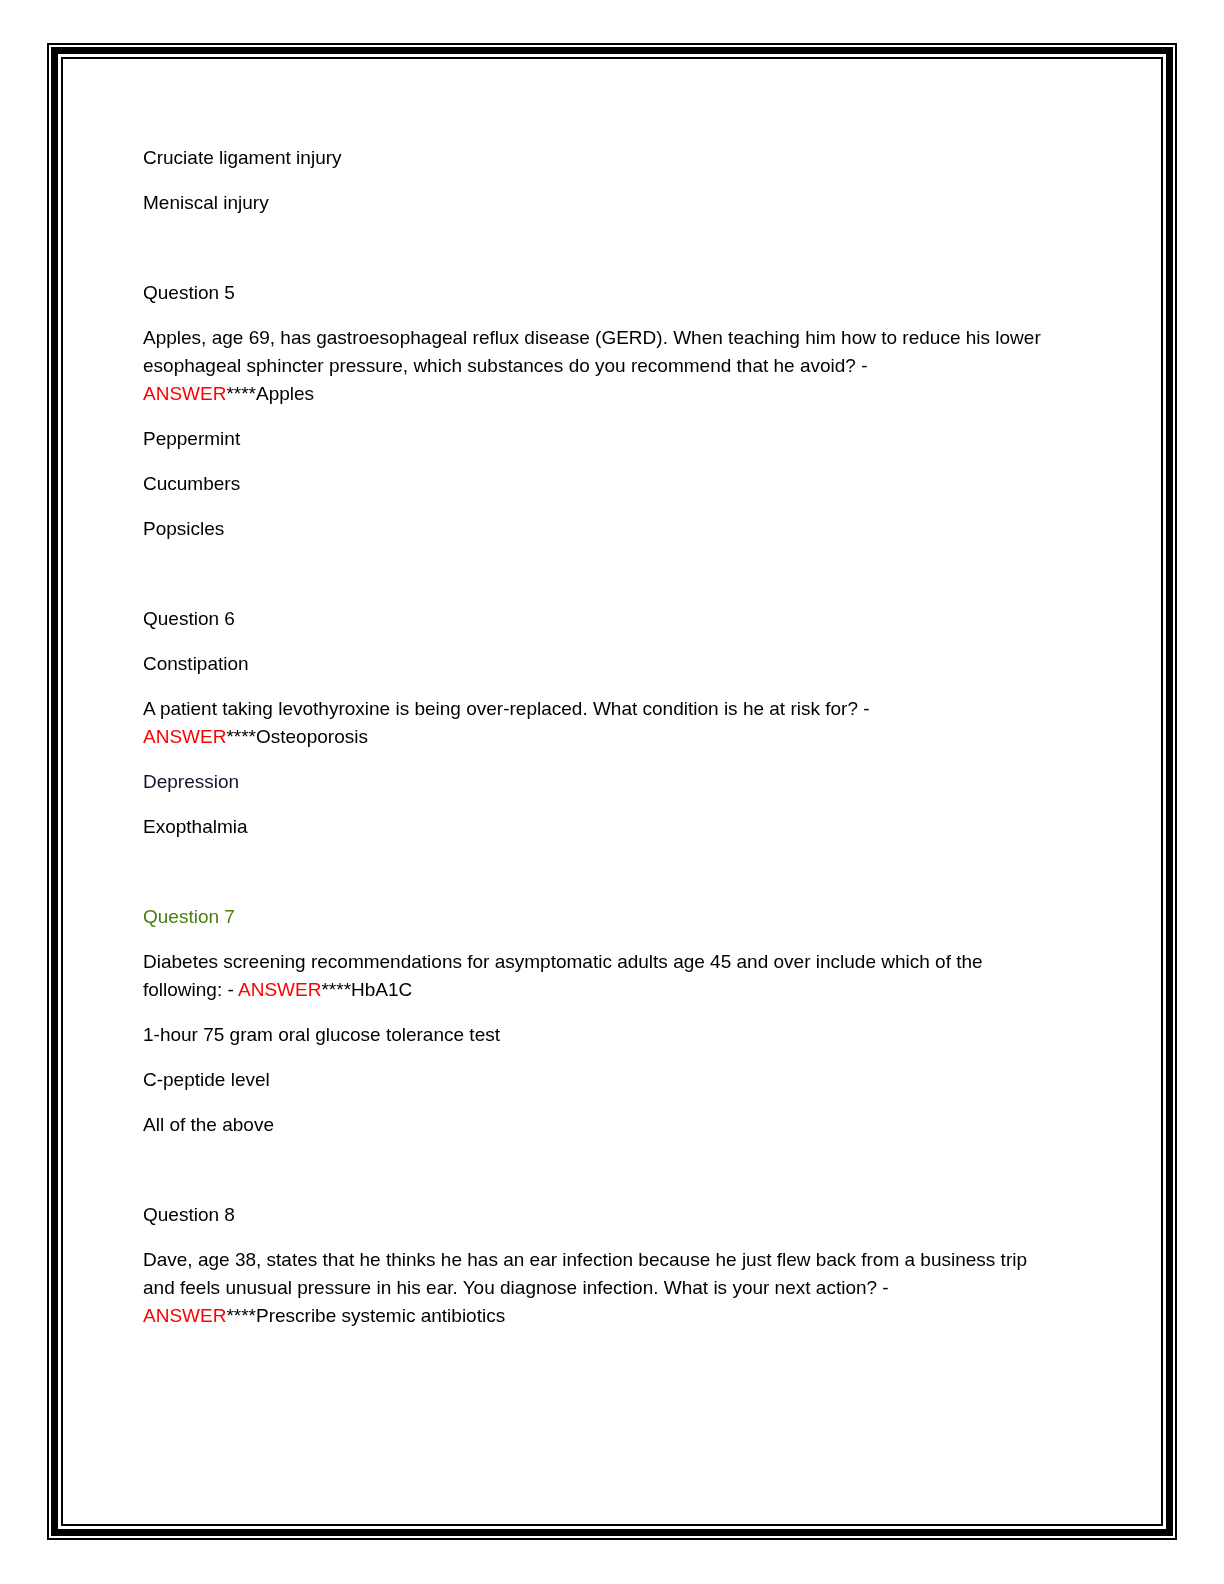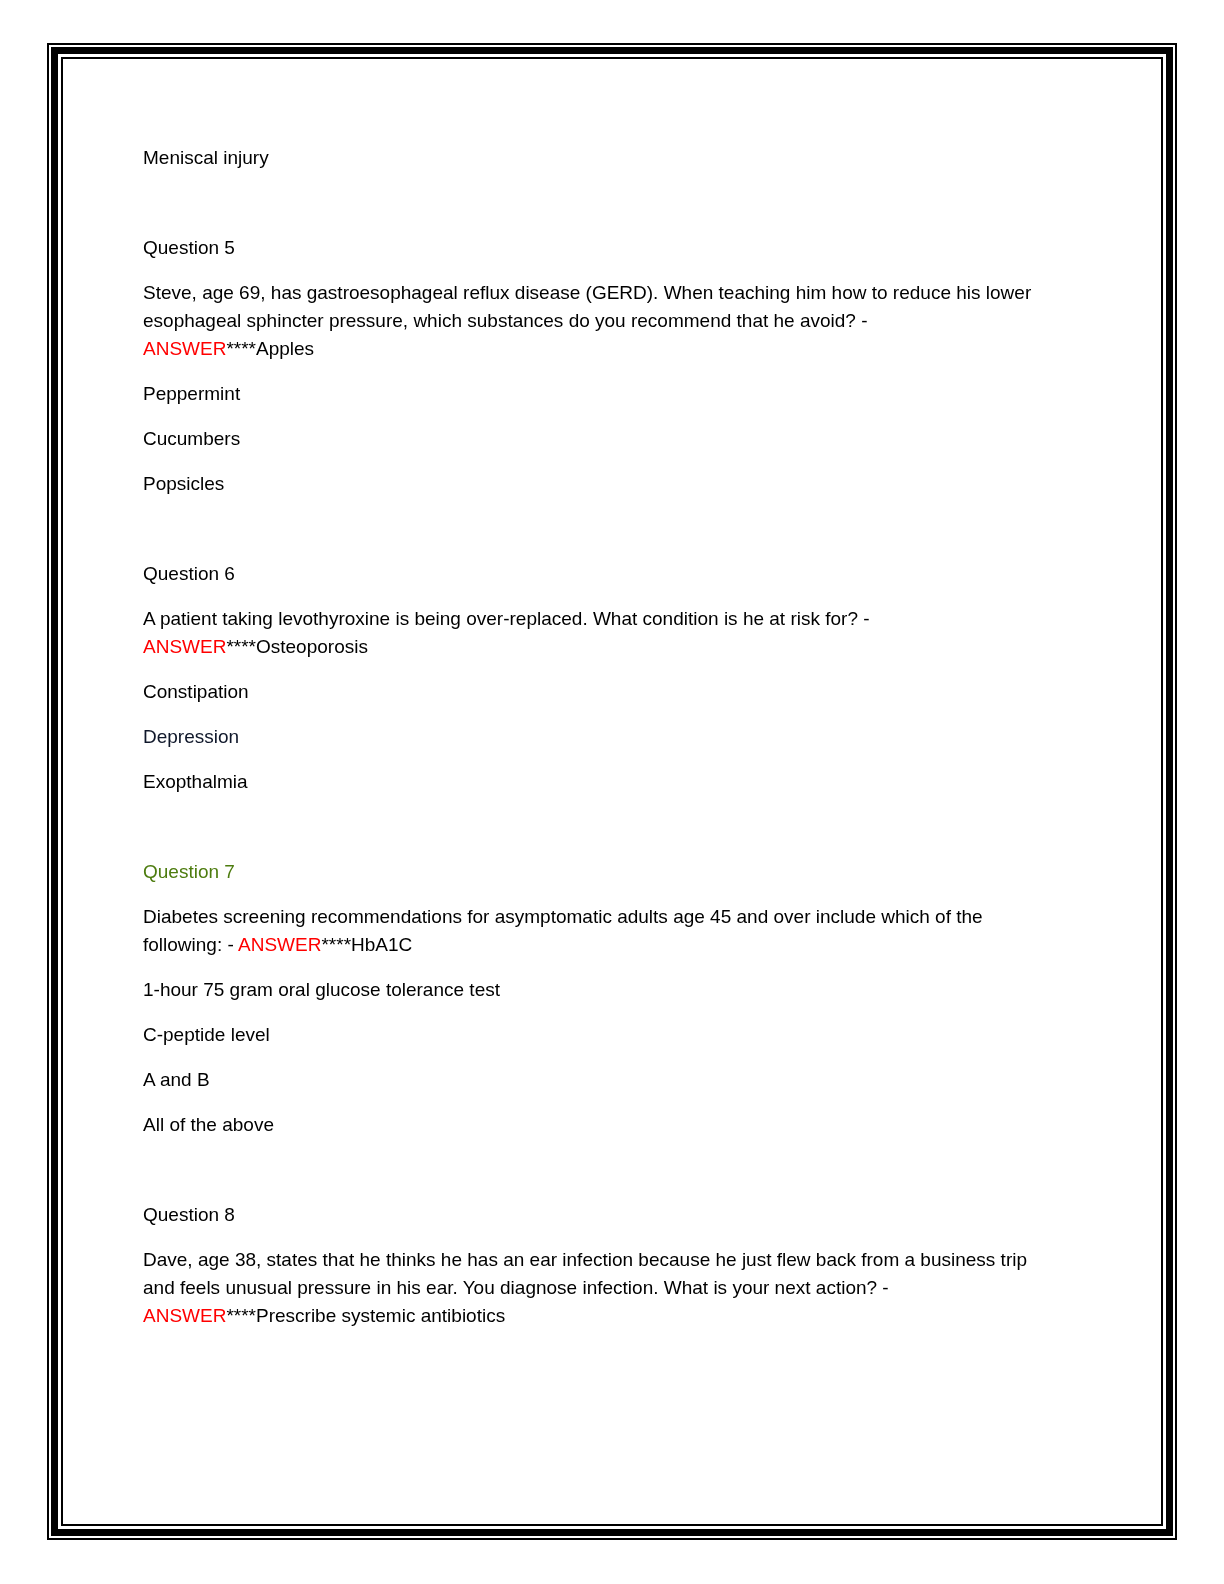--- a/index.html
+++ b/index.html
@@ -56,37 +56,37 @@
 </head>
 <body>
 
 <div class="page">
   <div class="frame-outer">
     <div class="frame-mid">
       <div class="frame-inner"></div>
     </div>
   </div>
   <div class="content" id="doc-body">
+      <p class="para" style="color: rgb(0, 0, 0);"><span>Cruciate ligament injury</span></p>
       <p class="para" style="color: rgb(0, 0, 0);"><span>Meniscal injury</span></p>
       <p class="para blank" style="color: rgb(0, 0, 0);"></p>
       <p class="para" style="color: rgb(0, 0, 0);"><span>Question 5</span></p>
-      <p class="para" style="color: rgb(0, 0, 0);"><span>Steve, age 69, has gastroesophageal reflux disease (GERD). When teaching him how to reduce his lower</span><br><span>esophageal sphincter pressure, which substances do you recommend that he avoid? -</span><br><span style="color: rgb(255, 0, 0);">ANSWER</span><span>****Apples</span></p>
+      <p class="para" style="color: rgb(0, 0, 0);"><span>Apples, age 69, has gastroesophageal reflux disease (GERD). When teaching him how to reduce his lower</span><br><span>esophageal sphincter pressure, which substances do you recommend that he avoid? -</span><br><span style="color: rgb(255, 0, 0);">ANSWER</span><span>****Apples</span></p>
       <p class="para" style="color: rgb(0, 0, 0);"><span>Peppermint</span></p>
       <p class="para" style="color: rgb(0, 0, 0);"><span>Cucumbers</span></p>
       <p class="para" style="color: rgb(0, 0, 0);"><span>Popsicles</span></p>
       <p class="para blank" style="color: rgb(0, 0, 0);"></p>
       <p class="para" style="color: rgb(0, 0, 0);"><span>Question 6</span></p>
+      <p class="para" style="color: rgb(0, 0, 0);"><span>Constipation</span></p>
       <p class="para" style="color: rgb(0, 0, 0);"><span>A patient taking levothyroxine is being over-replaced. What condition is he at risk for? -</span><br><span style="color: rgb(255, 0, 0);">ANSWER</span><span>****Osteoporosis</span></p>
-      <p class="para" style="color: rgb(0, 0, 0);"><span>Constipation</span></p>
       <p class="para" style="color: #0f172a;"><span>Depression</span></p>
       <p class="para" style="color: rgb(0, 0, 0);"><span>Exopthalmia</span></p>
       <p class="para blank" style="color: rgb(0, 0, 0);"></p>
       <p class="para" style="color: #4d7c0f;"><span>Question 7</span></p>
       <p class="para" style="color: rgb(0, 0, 0);"><span>Diabetes screening recommendations for asymptomatic adults age 45 and over include which of the</span><br><span>following: - </span><span style="color: rgb(255, 0, 0);">ANSWER</span><span>****HbA1C</span></p>
       <p class="para" style="color: rgb(0, 0, 0);"><span>1-hour 75 gram oral glucose tolerance test</span></p>
       <p class="para" style="color: rgb(0, 0, 0);"><span>C-peptide level</span></p>
-      <p class="para" style="color: rgb(0, 0, 0);"><span>A and B</span></p>
       <p class="para" style="color: rgb(0, 0, 0);"><span>All of the above</span></p>
       <p class="para blank" style="color: rgb(0, 0, 0);"></p>
       <p class="para" style="color: rgb(0, 0, 0);"><span>Question 8</span></p>
       <p class="para" style="color: rgb(0, 0, 0);"><span>Dave, age 38, states that he thinks he has an ear infection because he just flew back from a business trip</span><br><span>and feels unusual pressure in his ear. You diagnose infection. What is your next action? -</span><br><span style="color: rgb(255, 0, 0);">ANSWER</span><span>****Prescribe systemic antibiotics</span></p>
     </div>
 </div>
 
 </body></html>

